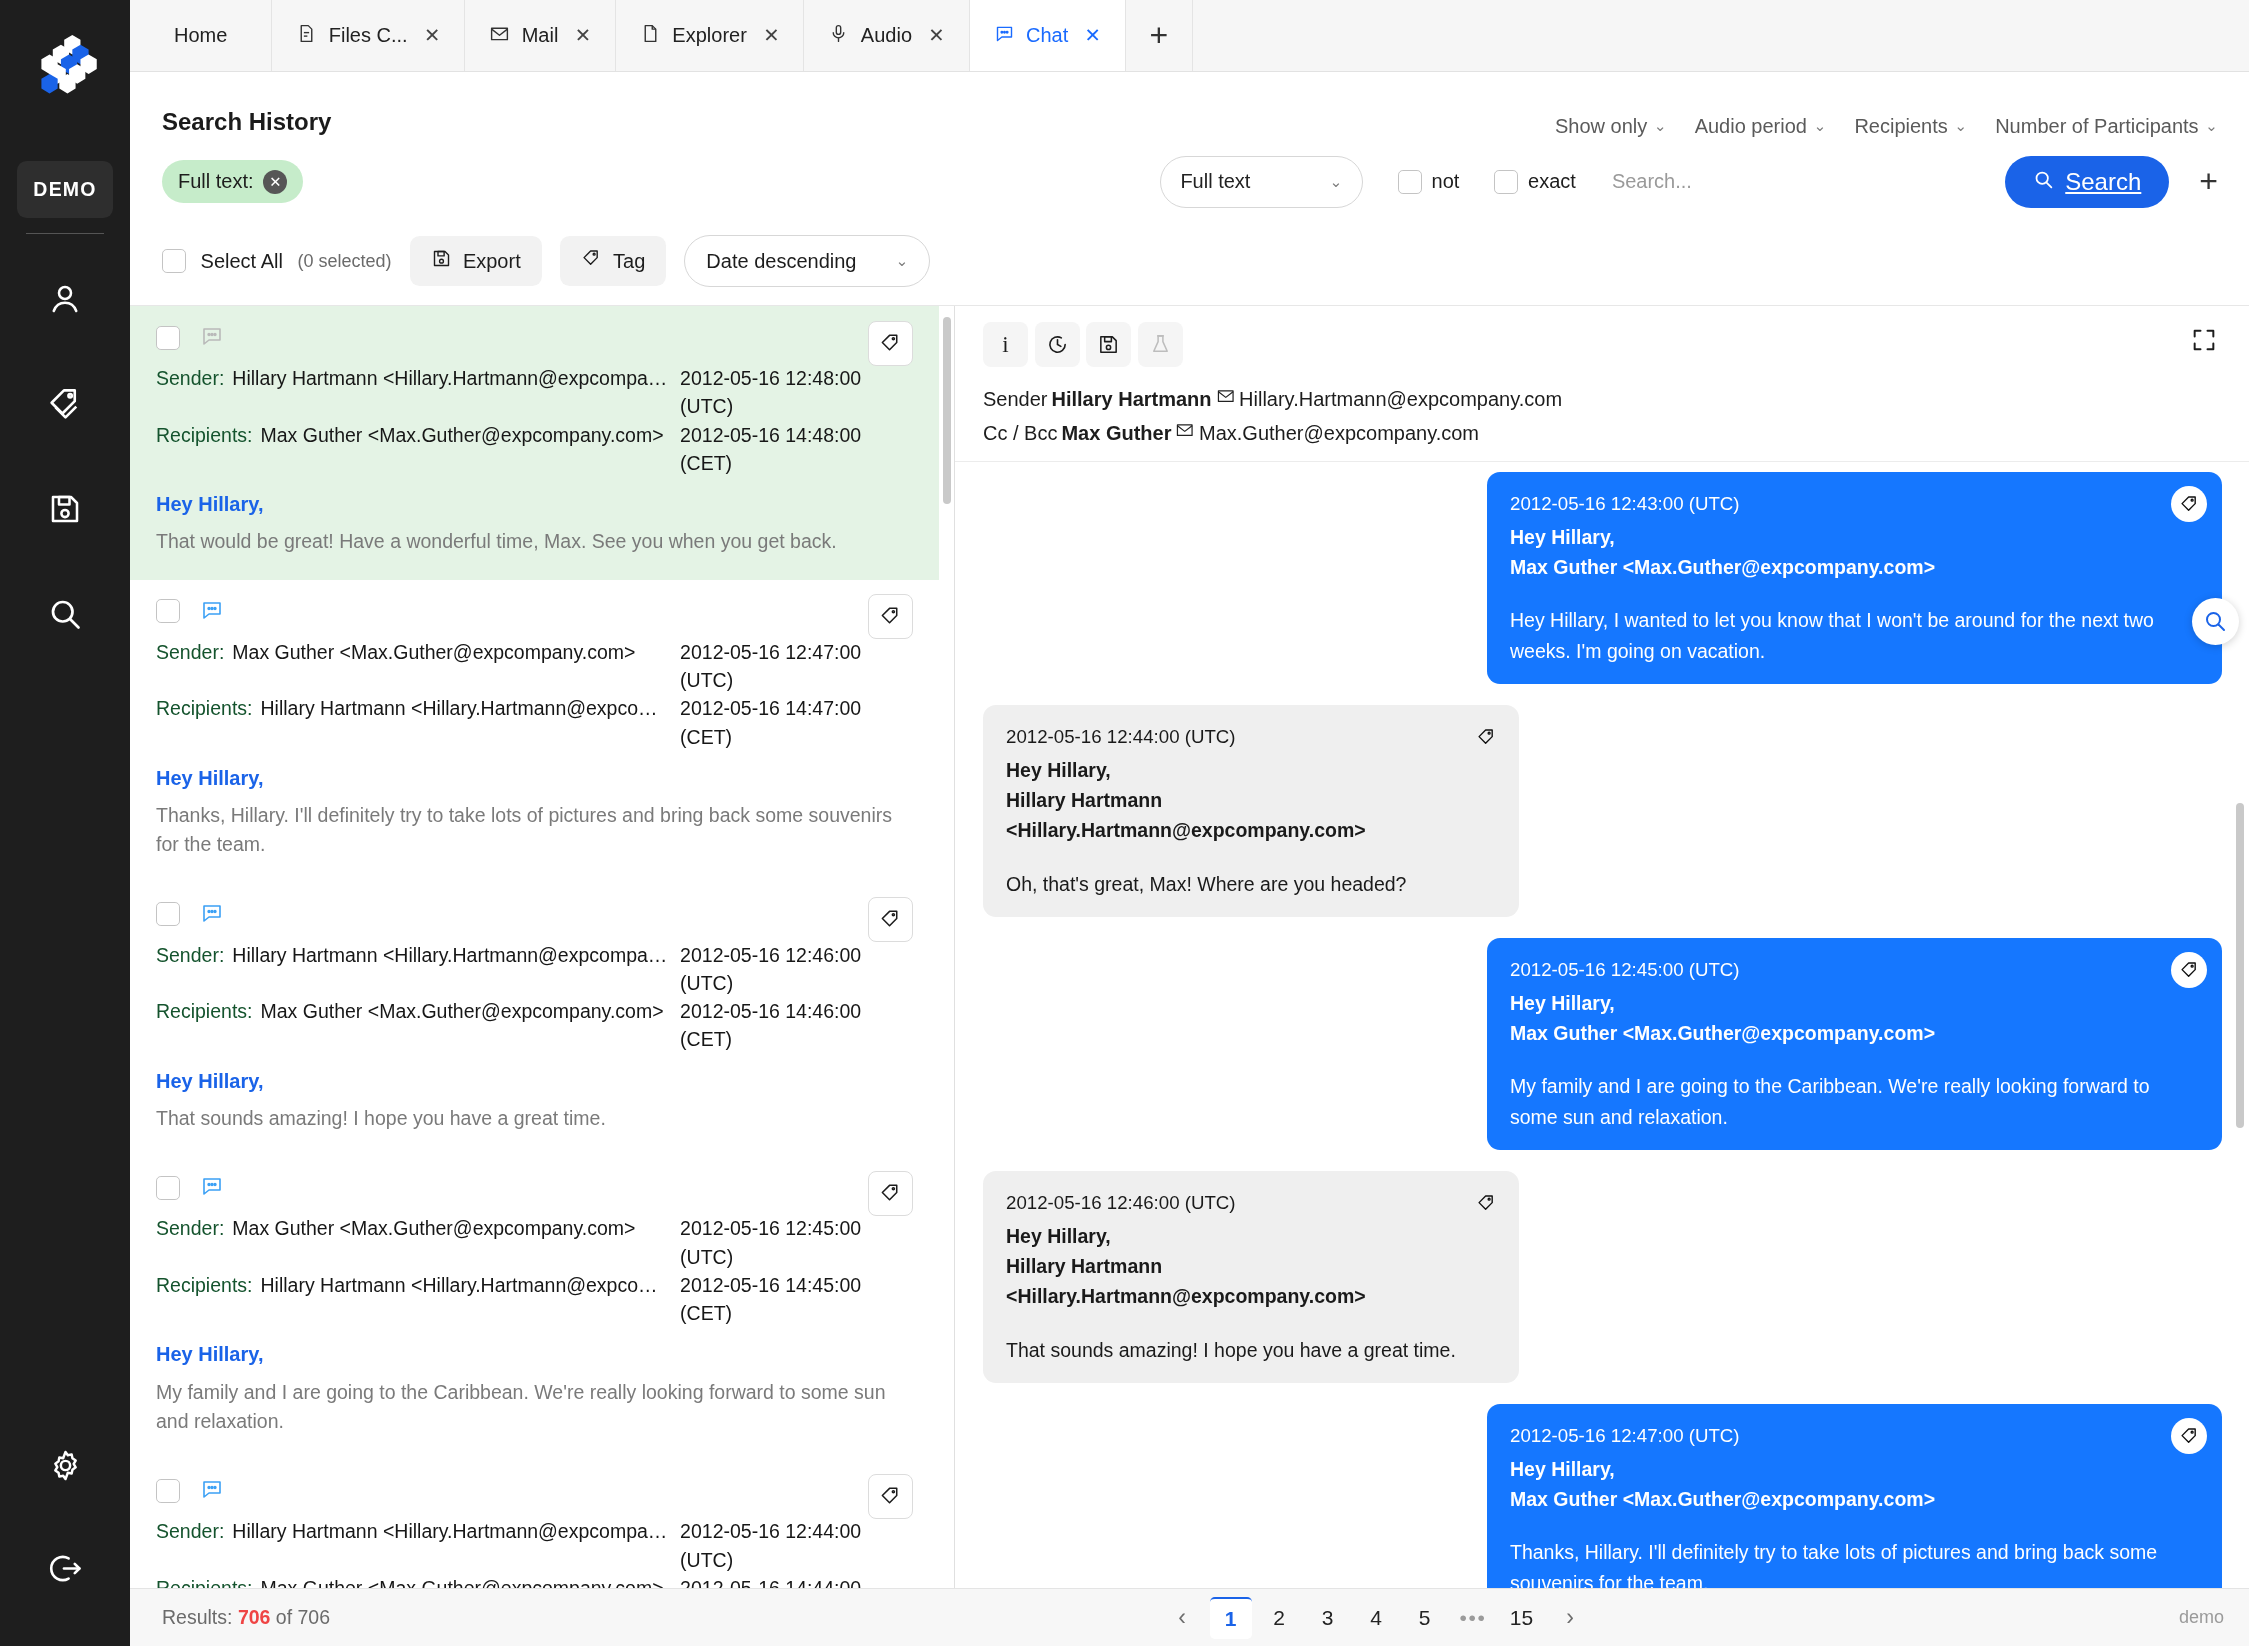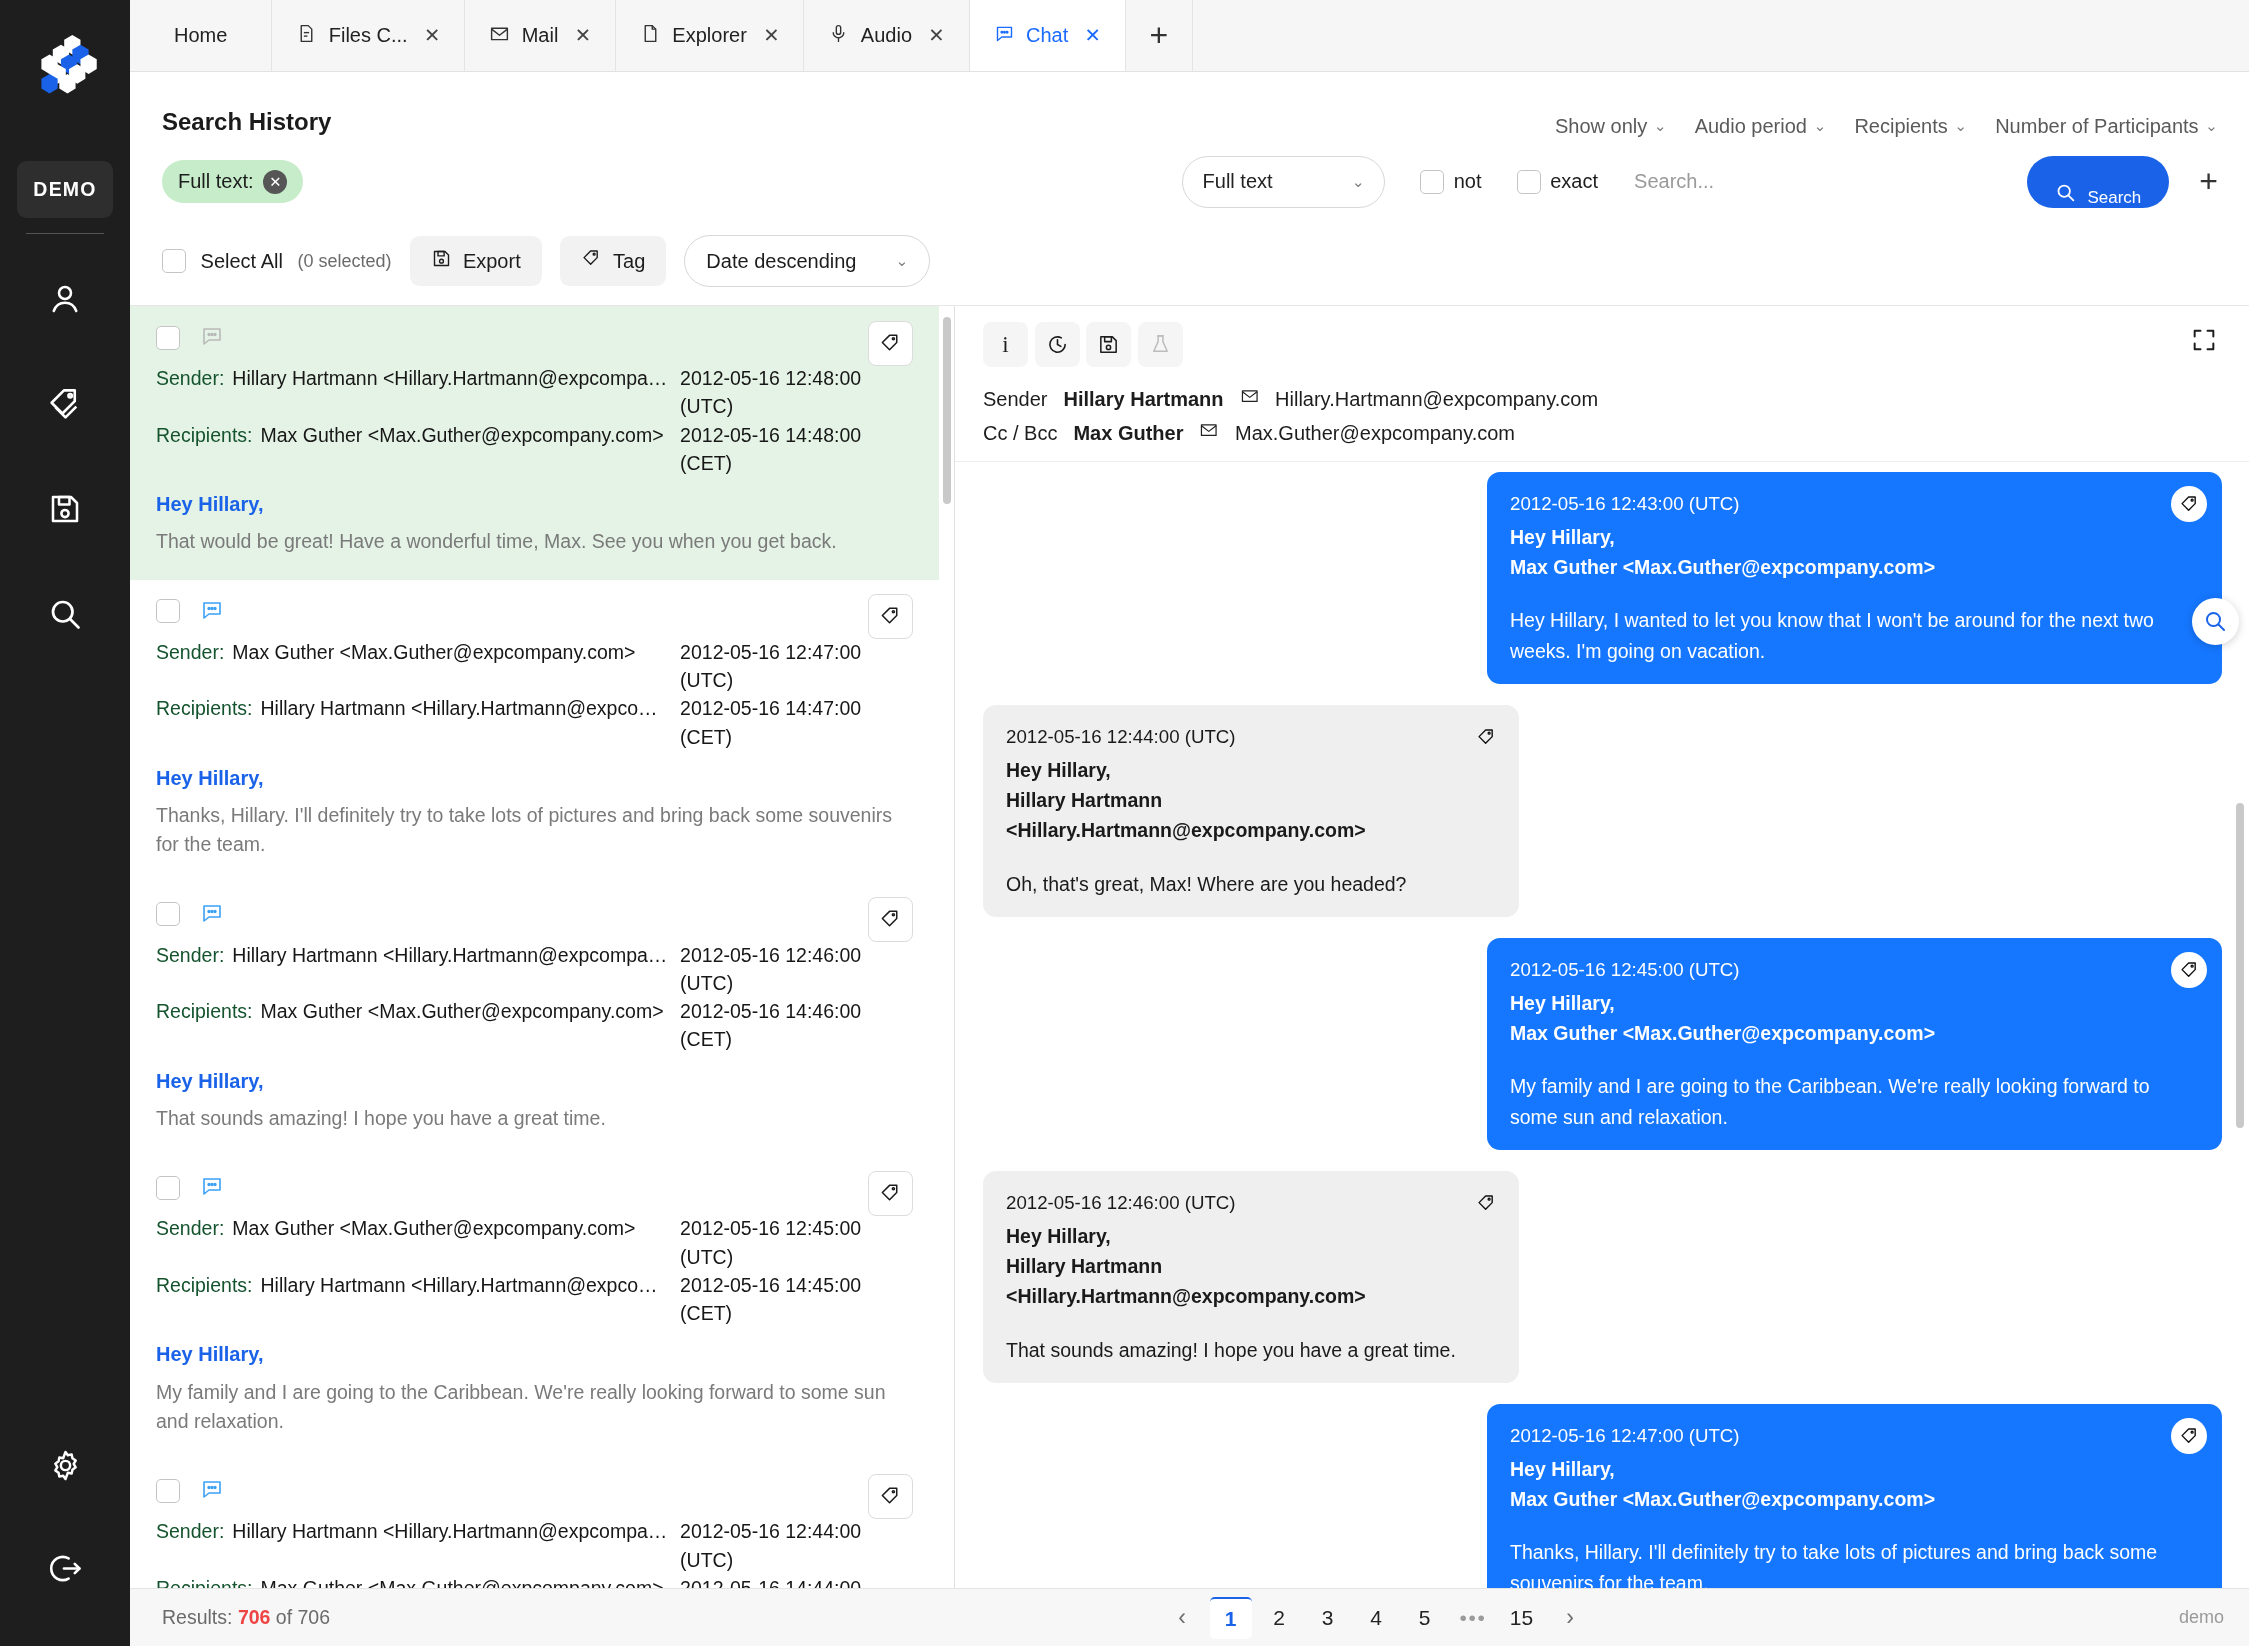--- a/index.html
+++ b/index.html
@@ -90,23 +90,24 @@
   .cbgrp { display: flex; align-items: center; gap: 9.7px; margin-left: 23px; font-size: 20px; color: #1d1d1d;}
   .cbox { width: 24px; height: 24px; border: 1.6px solid #c4c4c4; border-radius: 4.9px; background: #fff; cursor: pointer;}
   .search-input {
     margin-left: 24px; width: 381px; height: 39px;
     border: none; outline: none; font-size: 20px; color: #222;
     font-family: "Liberation Sans", sans-serif; background: transparent;
   }
   .search-input::placeholder { color: #9a9a9a; }
   .btn-search {
     background: #1a63e8; color: #fff; border-radius: 811px;
-    height: 52px; padding: 0 28px; display: flex; align-items: flex-end; gap: 11.4px;
-    font-size: 17px; cursor: pointer; border: none;
+    height: 52px; padding: 0 28px; display: flex; align-items: center; gap: 11.4px;
+    font-size: 24px; cursor: pointer; border: none;
     font-family: "Liberation Sans", sans-serif;
+    text-decoration: underline;
   }
   .btn-plus { margin-left: 18px; font-size: 32px; color: #333; cursor: pointer; }
 
   
   .toolbar {
     display: flex; align-items: center; gap: 18px;
     padding: 19.5px 32px 18px 32px; flex: 0 0 auto;
   }
   .selall { display: flex; align-items: center; gap: 14.6px; font-size: 20px; color: #1d1d1d; cursor: pointer;}
   .selall .muted { color: #6b6b6b; font-size: 18px; }
@@ -150,21 +151,21 @@
   .res-snip { margin-top: 11.4px; font-size: 19.5px; color: #7a7a7a; line-height: 1.5; }
   .scrollbar-track { position: absolute; right: 3.2px; top: 11.4px; bottom: 11.4px; width: 8px; }
   .scrollbar-thumb { position: absolute; top: 0; left: 0; width: 8px; height: 187px; background: #c9c9c9; border-radius: 4.9px; cursor: pointer;}
 
   
   .detail { flex: 1 1 auto; min-width: 0; display: flex; flex-direction: column; background: #fff; position: relative; }
   .detail-tools { display: flex; align-items: center; gap: 6.5px; padding: 16px 28px 0 28px; position: relative; }
   .dtool { width: 45px; height: 45px; background: #f5f5f5; border-radius: 8px; display: flex; align-items: center; justify-content: center; cursor: pointer; }
   .expand-ico { position: absolute; right: 28px; top: 16px; width: 36px; height: 36px; display:flex;align-items:center;justify-content:center; cursor: pointer;}
   .detail-head { padding: 14.6px 28px 11.4px 28px; }
-  .dh-row { font-size: 20px; color: #1d1d1d; line-height: 1.7; display: flex; align-items: center; gap: 16px; flex-wrap: wrap;}
+  .dh-row { font-size: 20px; color: #1d1d1d; line-height: 1.7; display: flex; align-items: center; gap: 4px; flex-wrap: wrap;}
   .dh-lbl { color: #1d1d1d; }
   .dh-strong { font-weight: bold; }
   .chat-area { flex: 1 1 auto; position: relative; overflow: hidden; padding: 9.7px 28px 0 28px; border-top: 0.8px solid #ececec;}
   .bubble-row { display: flex; margin-bottom: 21px; }
   .bubble-row.right { justify-content: flex-end; }
   .bubble {
     border-radius: 13px; padding: 18px 23px; position: relative;
     font-size: 19.5px; line-height: 1.55; max-width: 735px; min-width: 487px;
   }
   .bubble.out { background: #1577ff; color: #ffffff; width: 735px; }

